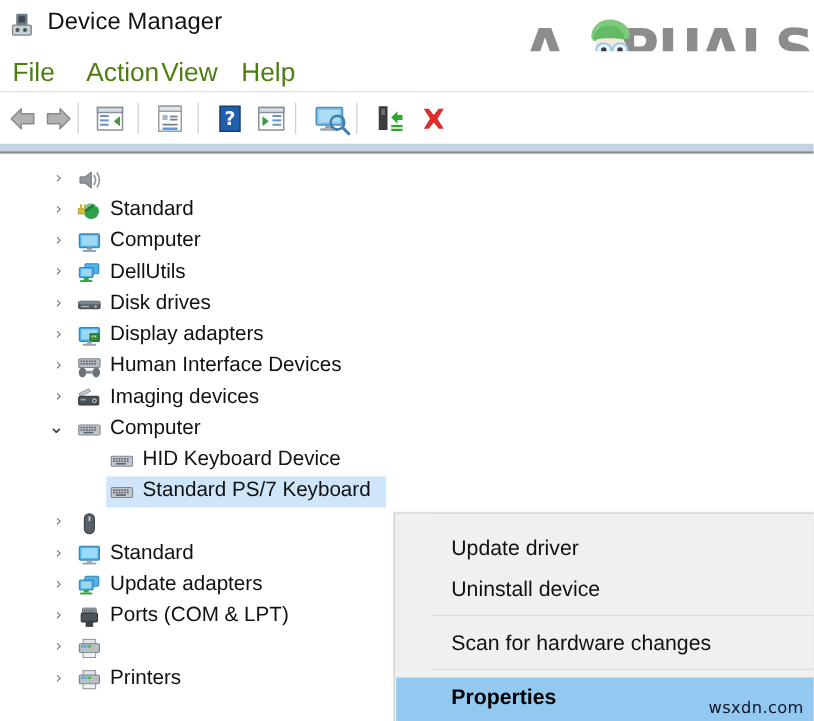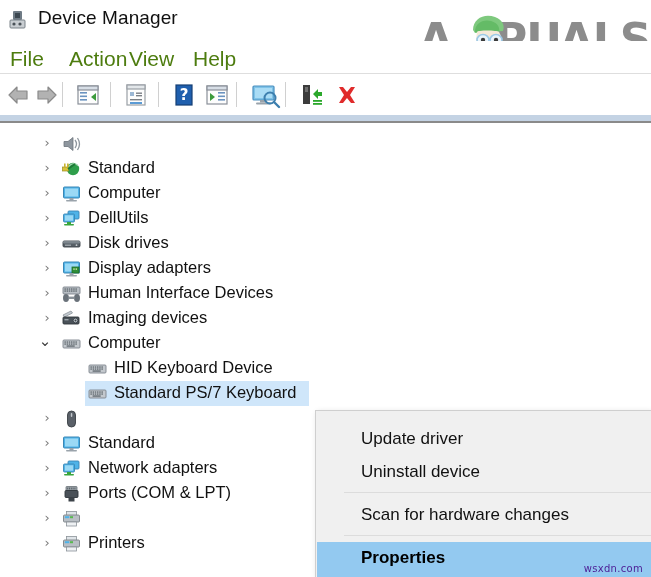--- a/index.html
+++ b/index.html
@@ -205,22 +205,22 @@
     position: absolute;
     left: 28px;
     width: 308px;
     height: 1px;
     background: #dcdcdc;
   }
   #watermark {
     position: absolute;
     right: 8px;
     bottom: 4px;
-    font-size: 10px;
-    color: #4c1d95;
+    font-size: 13px;
+    color: #0f172a;
     font-family: "DejaVu Sans", sans-serif;
     letter-spacing: 0.3px;
   }
 </style>
 </head>
 <body>
 
 <div id="titlebar">
   <span id="title-icon">
     <svg width="22" height="22" viewBox="0 0 22 22">
@@ -574,21 +574,21 @@
     <span class="chev" style="left:40px">›</span>
     <span class="trow-icon" style="left:62px">
       <svg width="19" height="18" viewBox="0 0 19 18">
         <rect x="6" y="1" width="11" height="8" rx="1" fill="#4fb3e8" stroke="#3a87b5" stroke-width="0.9"></rect>
         <rect x="1.5" y="4" width="11" height="8" rx="1" fill="#4fb3e8" stroke="#3a87b5" stroke-width="0.9"></rect>
         <rect x="3" y="5.3" width="8" height="5.4" fill="#9bd9f5"></rect>
         <rect x="5" y="12" width="4" height="2" fill="#39a63c"></rect>
         <rect x="2" y="14" width="10" height="1.6" rx="0.8" fill="#39a63c"></rect>
       </svg>
     </span>
-    <span class="trow-label" style="left:88px">Network adapters</span>
+    <span class="trow-label" style="left:88px">Update adapters</span>
   </div>
 
   <div class="tree-row" style="top:358px">
     <span class="chev" style="left:40px">›</span>
     <span class="trow-icon" style="left:62px">
       <svg width="19" height="18" viewBox="0 0 19 18">
         <rect x="4" y="1.5" width="11" height="4" rx="0.6" fill="#9aa2a8" stroke="#6b7278" stroke-width="0.8"></rect>
         <g fill="#5b6369">
           <rect x="5.2" y="2.6" width="1" height="1.8"></rect>
             <rect x="7" y="2.6" width="1" height="1.8"></rect>

